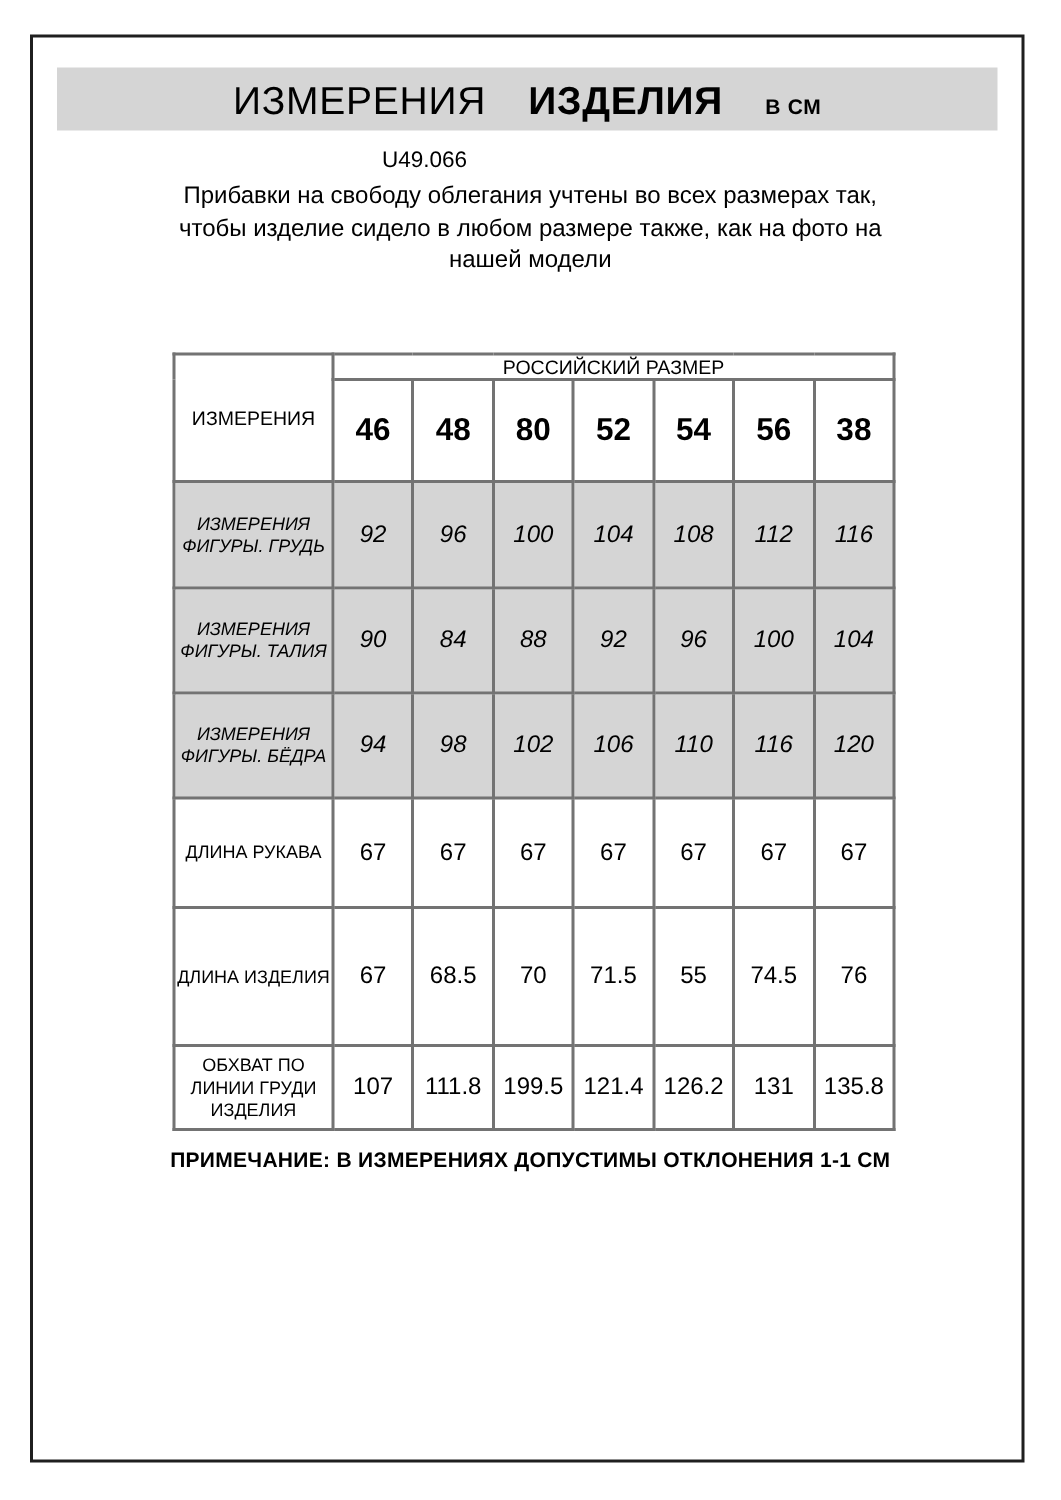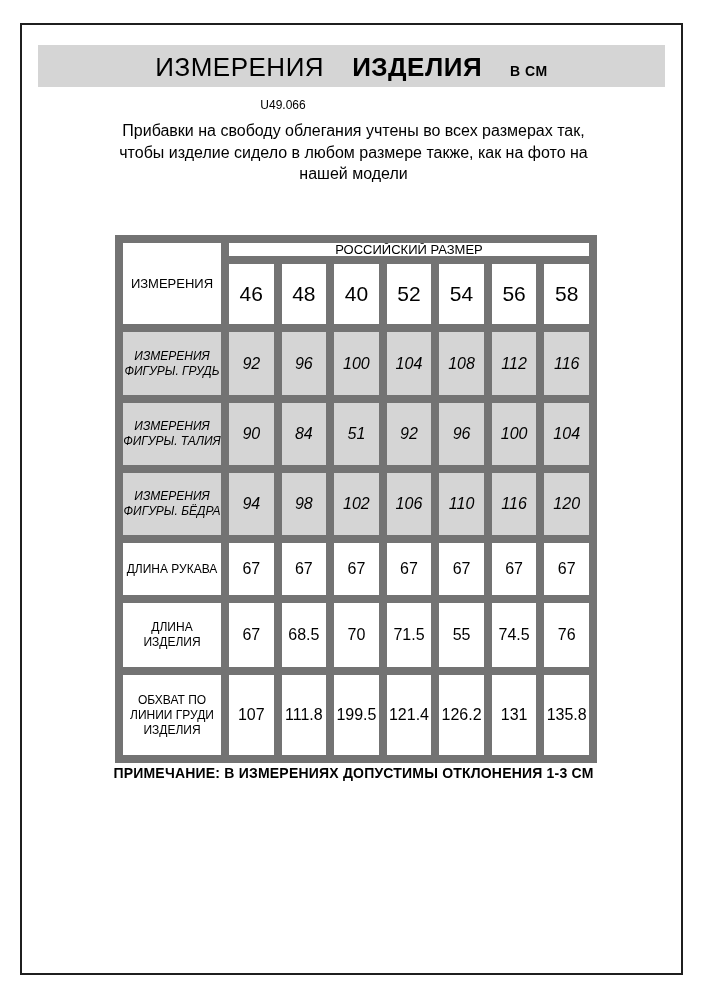--- a/index.html
+++ b/index.html
@@ -30,66 +30,66 @@
     box-sizing: border-box;
   }
   .title-word-regular { font-size: 26px; font-weight: 400; letter-spacing: 0.5px; }
   .title-word-bold    { font-size: 26px; font-weight: 800; letter-spacing: 0.5px; }
   .title-unit         { font-size: 14px; font-weight: 600; letter-spacing: 0.5px; }
   .product-code {
     position: absolute;
     left: 0; top: 98px;
     width: 566px;
     text-align: center;
-    font-size: 12px;
+    font-size: 15px;
     font-weight: 400;
   }
   .intro-text {
     position: absolute;
     left: 0; top: 120px;
     width: 707px;
     text-align: center;
     font-size: 16px;
     line-height: 21.5px;
     white-space: pre-line;
   }
   table.size-table {
     position: absolute;
     left: 115px; top: 235px;
     width: 482px;
     border-collapse: collapse;
     table-layout: fixed;
   }
   table.size-table th, table.size-table td {
-    border: 8px solid #737373;
+    border: 2px solid #737373;
     text-align: center;
     vertical-align: middle;
     padding: 0;
     overflow: hidden;
   }
   col.label-col { width: 106px; }
   tr.group-header-row { height: 17px; }
   tr.group-header-row th { font-size: 13px; font-weight: 400; line-height: 1; }
   tr.sizes-row { height: 68px; }
-  tr.sizes-row th { font-size: 21px; font-weight: 400; }
+  tr.sizes-row th { font-size: 21px; font-weight: 700; }
   th.corner-cell { font-size: 14px; font-weight: 400; }
   td.row-label {
     font-size: 12px;
     white-space: pre-line;
     line-height: 1.25;
     padding: 1px;
   }
   td.cell-value { font-size: 16px; }
   tbody tr.figure { background: #d5d5d5; font-style: italic; }
   tbody tr:nth-child(1) { height: 71px; }
   tbody tr:nth-child(2) { height: 70px; }
   tbody tr:nth-child(3) { height: 70px; }
-  tbody tr:nth-child(4) { height: 60px; }
-  tbody tr:nth-child(5) { height: 72px; }
-  tbody tr:nth-child(6) { height: 88px; margin-top: 44px; }
+  tbody tr:nth-child(4) { height: 73px; }
+  tbody tr:nth-child(5) { height: 92px; }
+  tbody tr:nth-child(6) { height: 56px; margin-top: 44px; }
   .note-text {
     position: absolute;
     left: 0; top: 765px;
     width: 707px;
     text-align: center;
     font-size: 14px;
     font-weight: 700;
     letter-spacing: 0.2px;
   }
 </style>
@@ -122,45 +122,45 @@
       <col>
   </colgroup>
   <thead>
     <tr class="group-header-row">
       <th class="corner-cell" rowspan="2">ИЗМЕРЕНИЯ</th>
       <th colspan="7">РОССИЙСКИЙ РАЗМЕР</th>
     </tr>
     <tr class="sizes-row" id="sizes-row">
         <th>46</th>
         <th>48</th>
-        <th>40</th>
+        <th>80</th>
         <th>52</th>
         <th>54</th>
         <th>56</th>
-        <th>58</th>
+        <th>38</th>
       </tr>
   </thead>
   <tbody id="table-body">
       <tr class="figure">
         <td class="row-label">ИЗМЕРЕНИЯ
 ФИГУРЫ. ГРУДЬ</td>
         <td class="cell-value">92</td>
         <td class="cell-value">96</td>
         <td class="cell-value">100</td>
         <td class="cell-value">104</td>
         <td class="cell-value">108</td>
         <td class="cell-value">112</td>
         <td class="cell-value">116</td>
       </tr>
       <tr class="figure">
         <td class="row-label">ИЗМЕРЕНИЯ
 ФИГУРЫ. ТАЛИЯ</td>
         <td class="cell-value">90</td>
         <td class="cell-value">84</td>
-        <td class="cell-value">51</td>
+        <td class="cell-value">88</td>
         <td class="cell-value">92</td>
         <td class="cell-value">96</td>
         <td class="cell-value">100</td>
         <td class="cell-value">104</td>
       </tr>
       <tr class="figure">
         <td class="row-label">ИЗМЕРЕНИЯ
 ФИГУРЫ. БЁДРА</td>
         <td class="cell-value">94</td>
         <td class="cell-value">98</td>
@@ -198,13 +198,13 @@
         <td class="cell-value">111.8</td>
         <td class="cell-value">199.5</td>
         <td class="cell-value">121.4</td>
         <td class="cell-value">126.2</td>
         <td class="cell-value">131</td>
         <td class="cell-value">135.8</td>
       </tr>
     </tbody>
 </table>
 
-<div class="note-text">ПРИМЕЧАНИЕ: В ИЗМЕРЕНИЯХ ДОПУСТИМЫ ОТКЛОНЕНИЯ 1-3 СМ</div>
+<div class="note-text">ПРИМЕЧАНИЕ: В ИЗМЕРЕНИЯХ ДОПУСТИМЫ ОТКЛОНЕНИЯ 1-1 СМ</div>
 
 </body></html>

